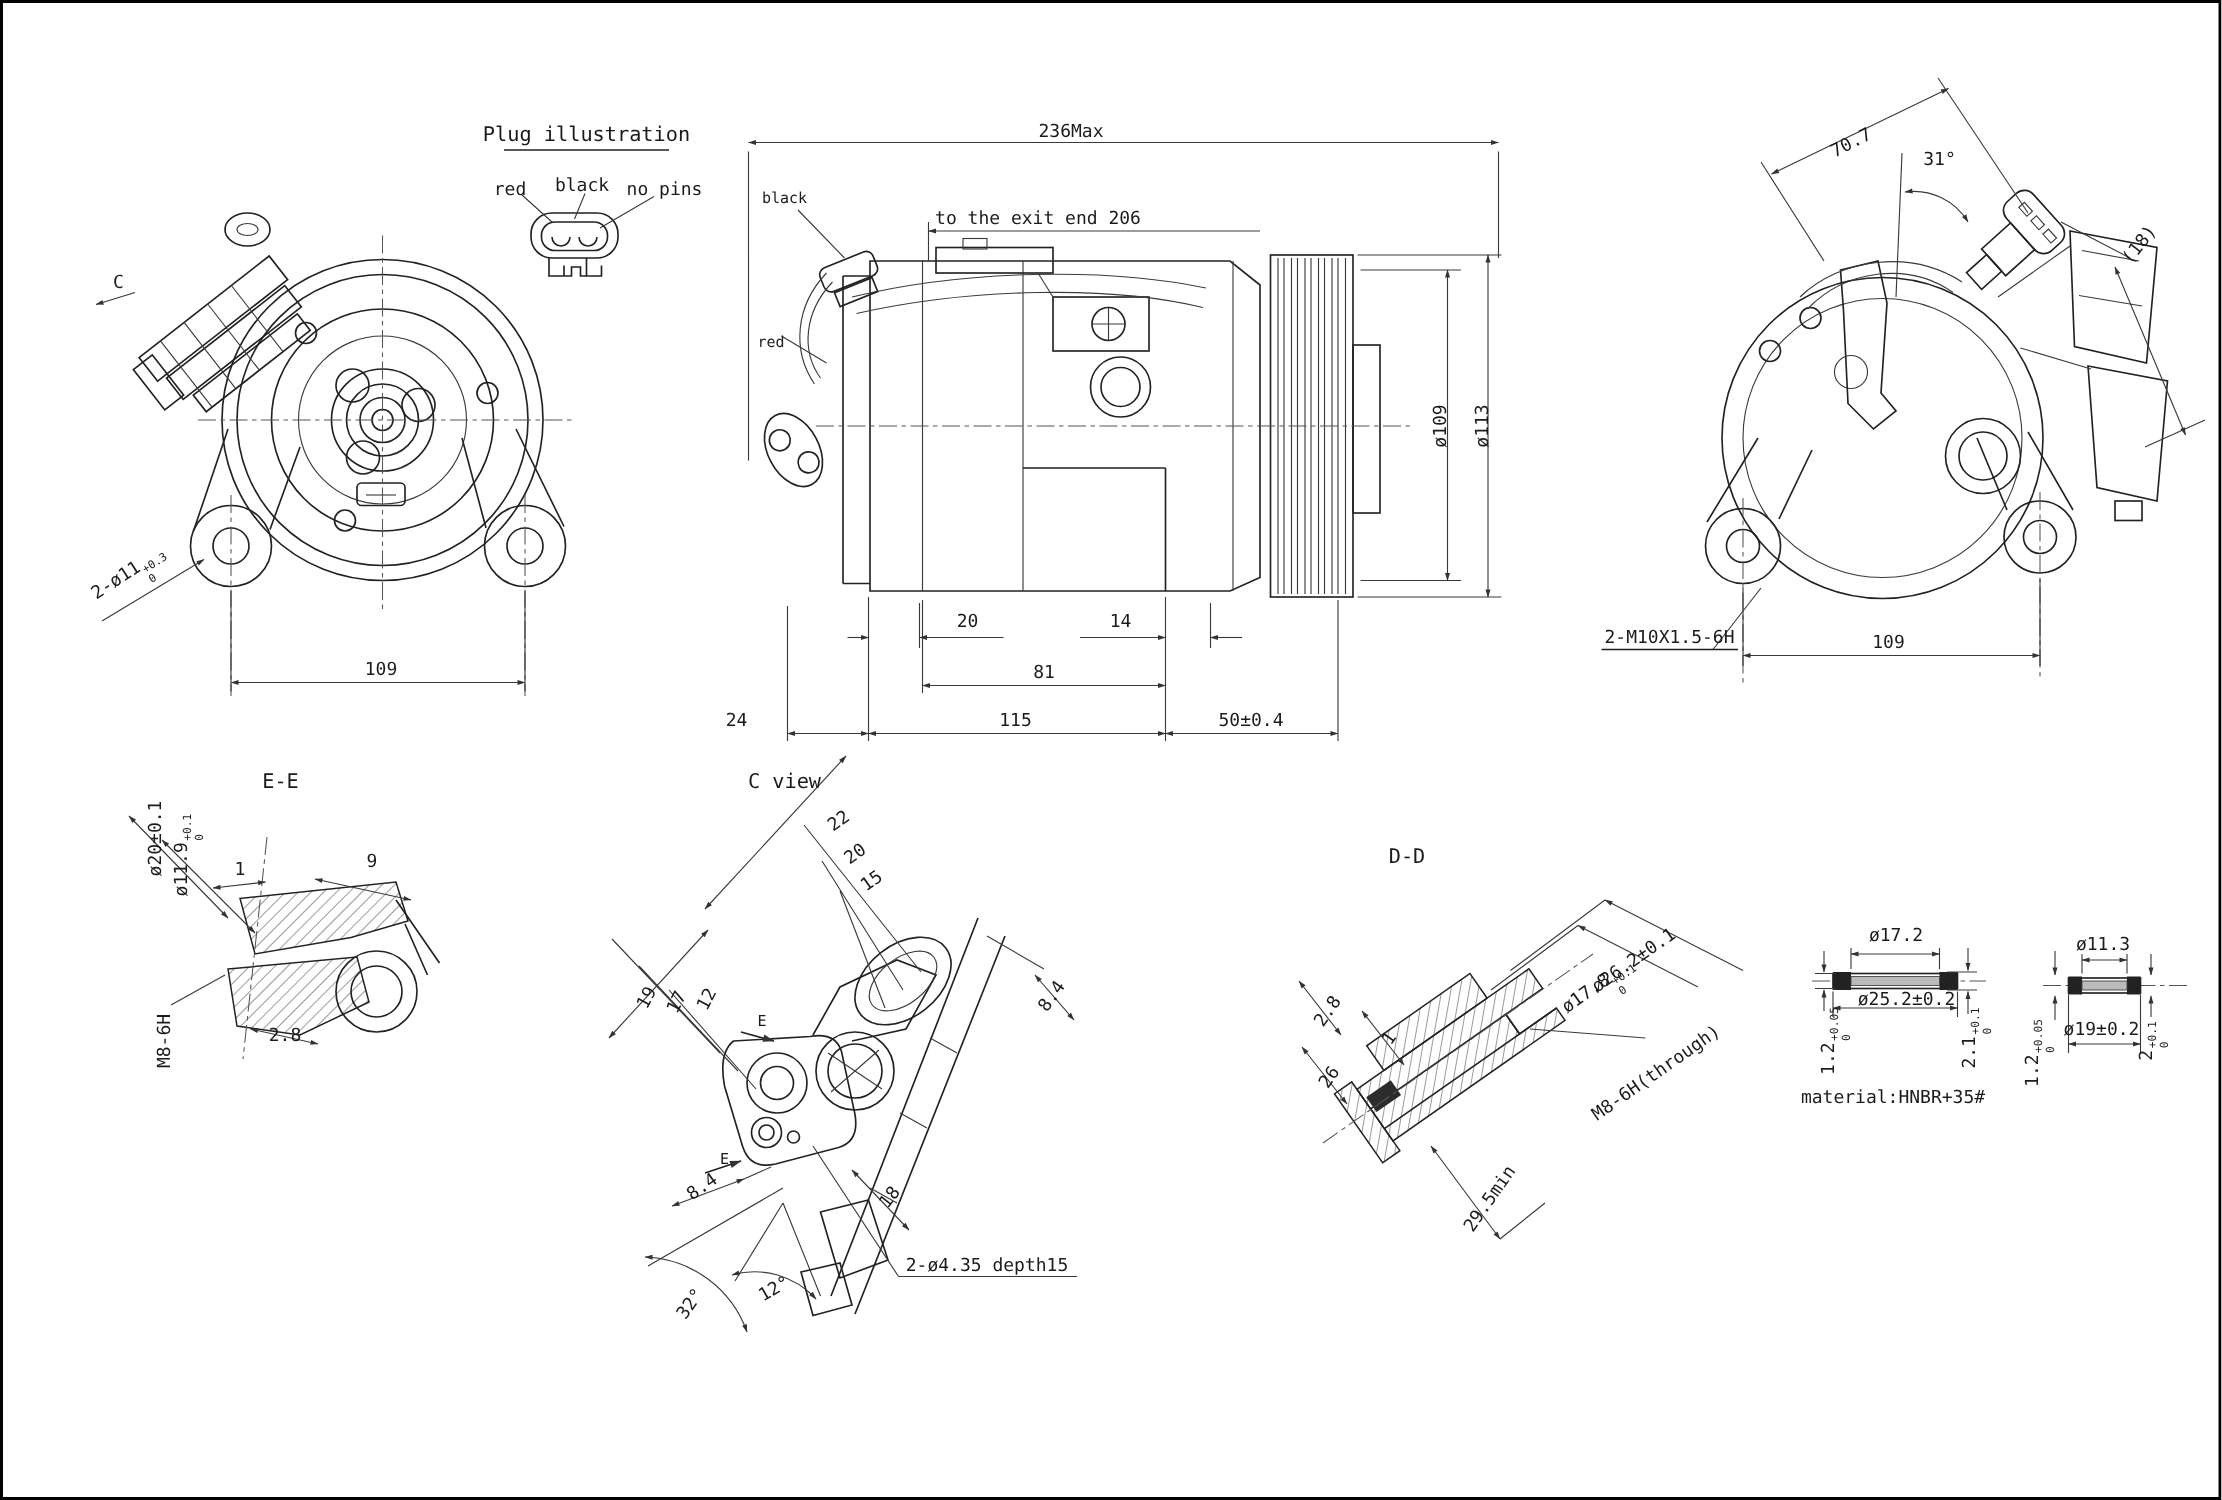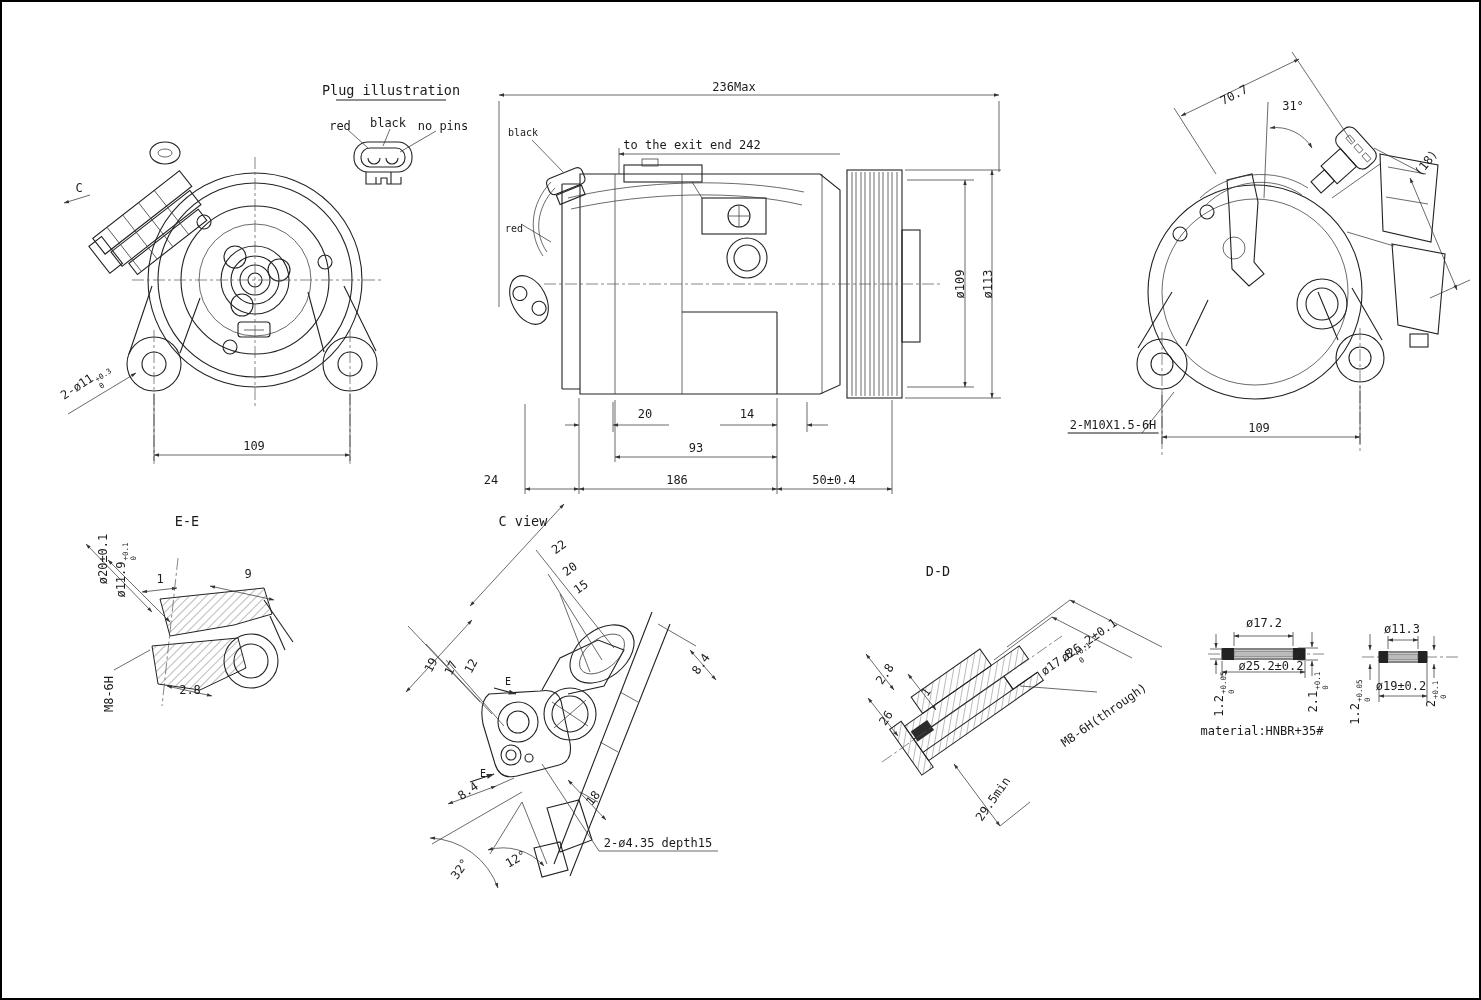--- a/index.html
+++ b/index.html
@@ -283,31 +283,31 @@
         <span>+0.3</span>
         <span>0</span>
       </span></div>
 <div class="lbl" style="left:252px;top:444px">109</div>
 
 <div class="lbl title" style="left:389px;top:89px">Plug illustration</div>
 <div class="lbl" style="left:338px;top:124px">red</div>
 <div class="lbl" style="left:386px;top:121px">black</div>
 <div class="lbl" style="left:441px;top:124px">no pins</div>
 
-<div class="lbl" style="left:732px;top:85px">236Max</div>
-<div class="lbl" style="left:690px;top:143px">to the exit end 242</div>
+<div class="lbl" style="left:712px;top:85px">236Max</div>
+<div class="lbl" style="left:690px;top:143px">to the exit end 206</div>
 <div class="lbl" style="left:521px;top:131px;font-size:10px">black</div>
 <div class="lbl" style="left:512px;top:227px;font-size:10px">red</div>
 <div class="lbl r90" style="left:958px;top:282px">ø109</div>
 <div class="lbl r90" style="left:986px;top:282px">ø113</div>
 <div class="lbl" style="left:643px;top:412px">20</div>
 <div class="lbl" style="left:745px;top:412px">14</div>
-<div class="lbl" style="left:694px;top:446px">93</div>
+<div class="lbl" style="left:694px;top:446px">81</div>
 <div class="lbl" style="left:489px;top:478px">24</div>
-<div class="lbl" style="left:675px;top:478px">186</div>
+<div class="lbl" style="left:675px;top:478px">115</div>
 <div class="lbl" style="left:832px;top:478px">50±0.4</div>
 
 <div class="lbl r27" style="left:1232px;top:93px">70.7</div>
 <div class="lbl" style="left:1291px;top:104px">31°</div>
 <div class="lbl r52" style="left:1424px;top:161px">(18)</div>
 <div class="lbl ul" style="left:1111px;top:424px">2-M10X1.5-6H</div>
 <div class="lbl" style="left:1257px;top:426px">109</div>
 
 <div class="lbl title" style="left:185px;top:520px">E-E</div>
 <div class="lbl r90" style="left:101px;top:557px">ø20±0.1</div>

